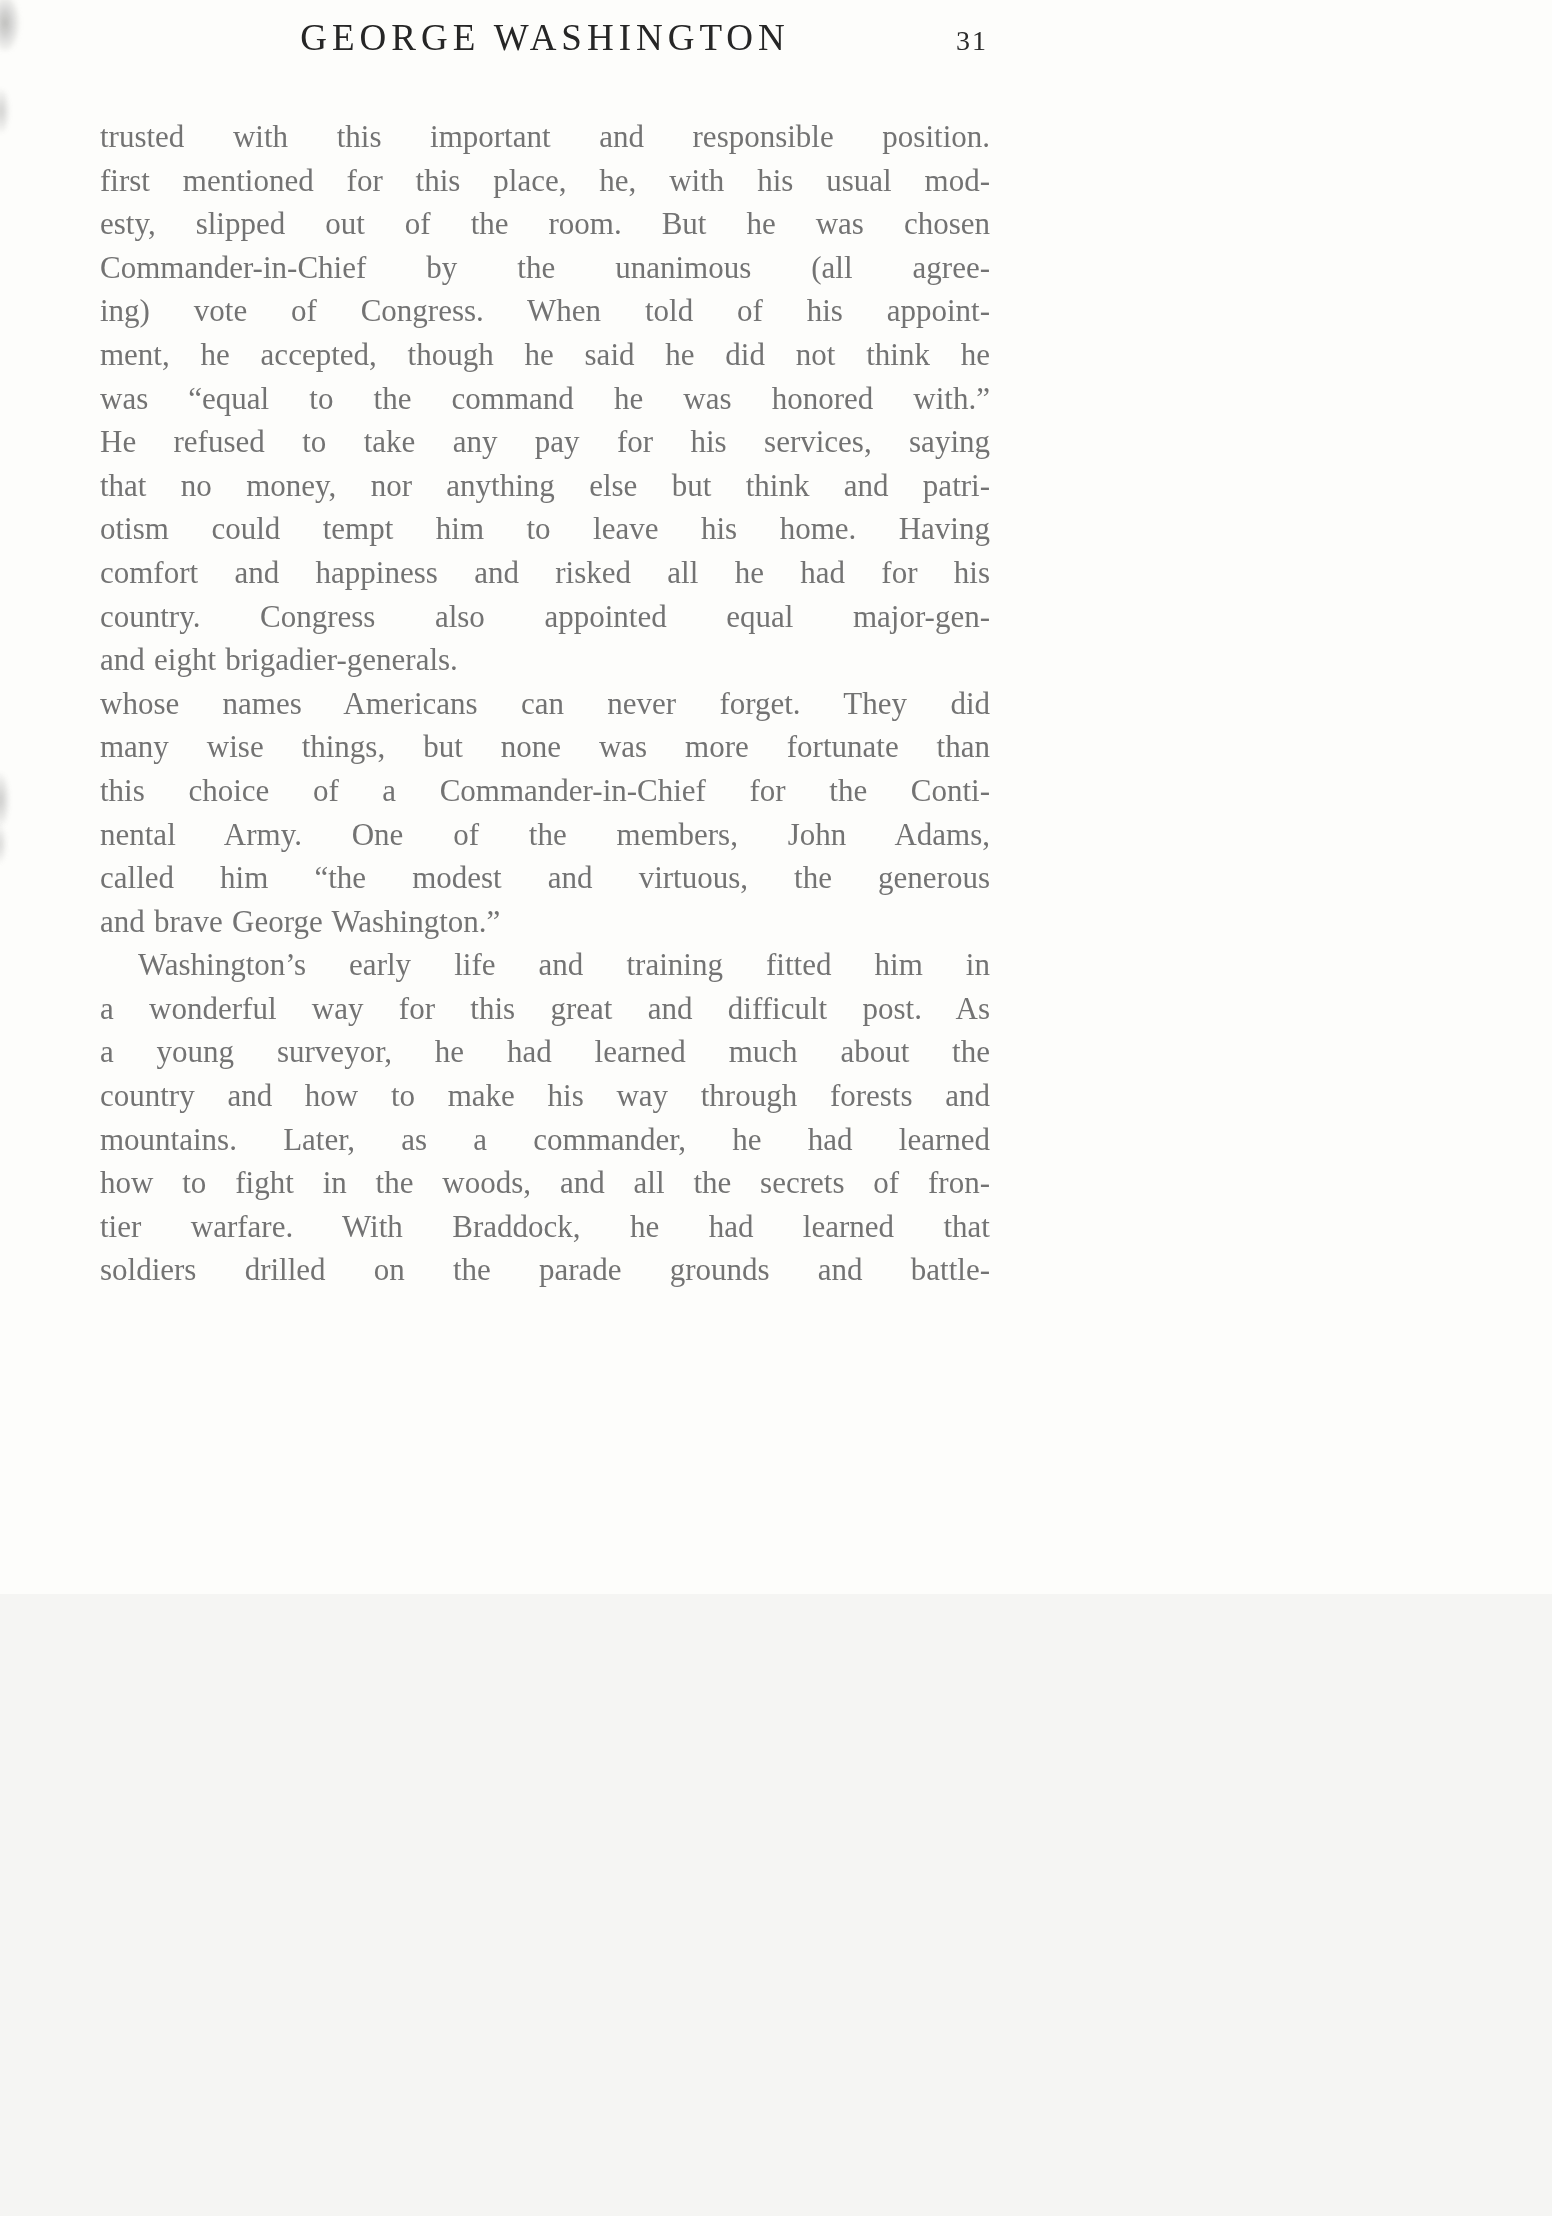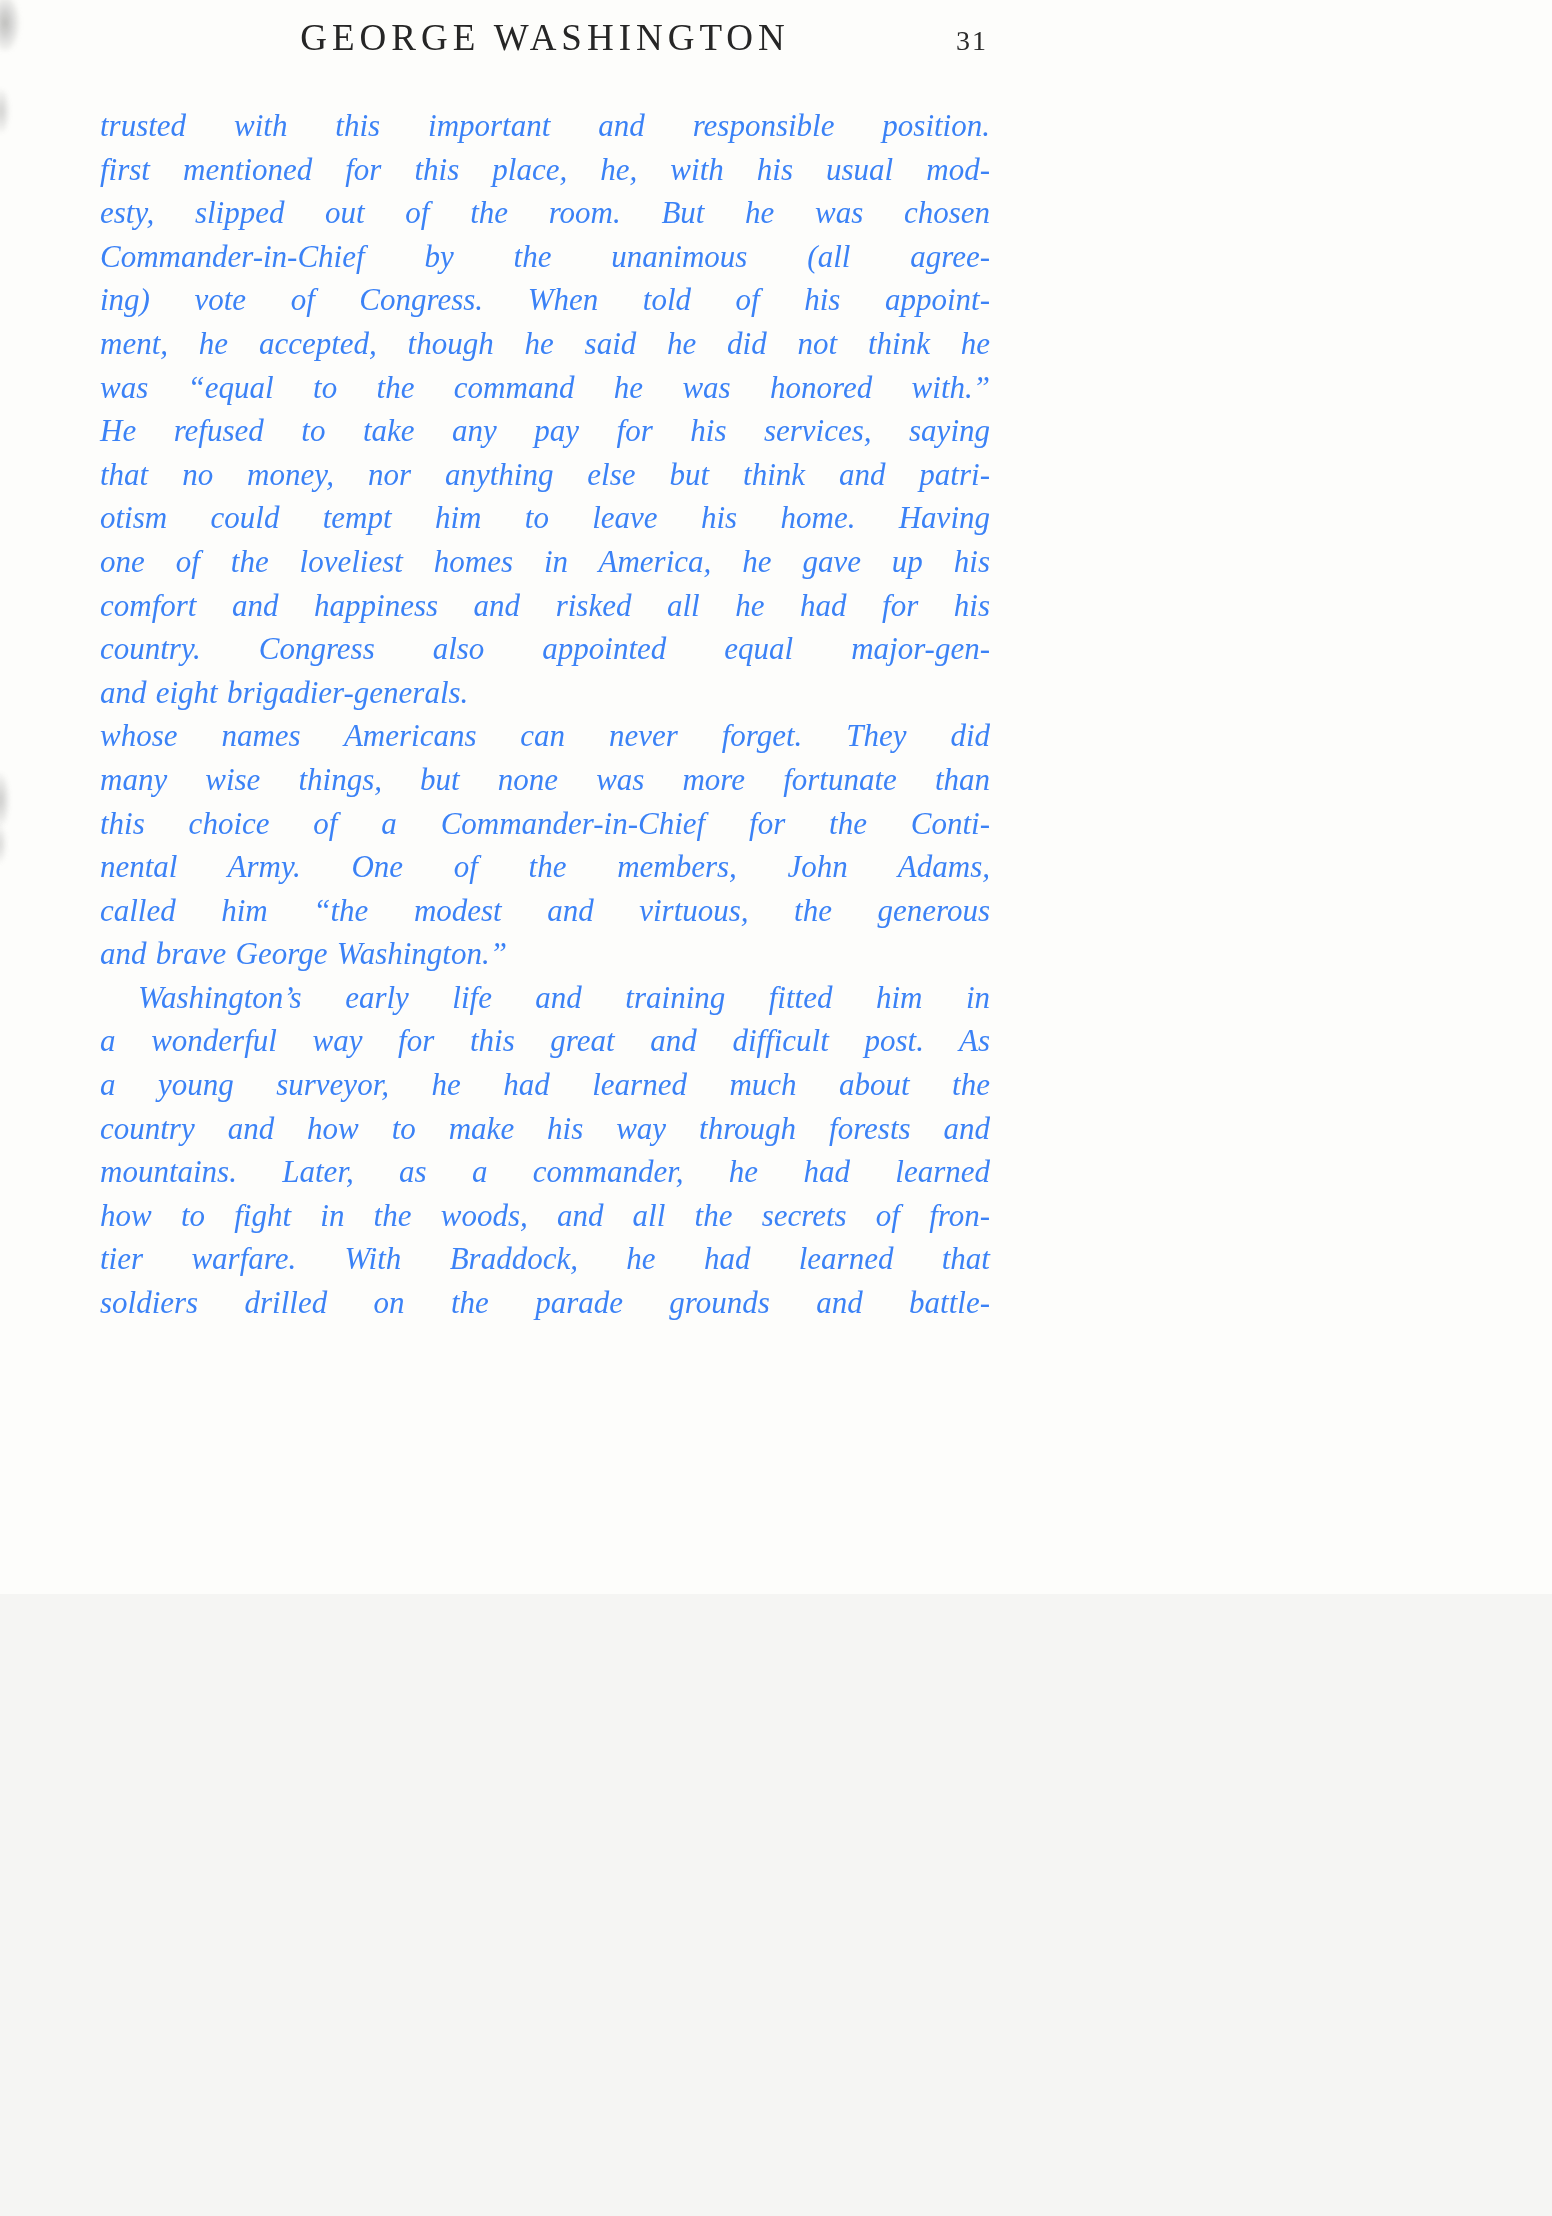--- a/index.html
+++ b/index.html
@@ -36,26 +36,25 @@
   }
   .page-number {
     position: absolute;
     right: 2px;
     top: 9px;
     font-size: 28px;
     letter-spacing: 2px;
     color: #2a2a2a;
   }
   .body-text {
-    margin-top: 32px;
+    margin-top: 43px;
     font-size: 31px;
     line-height: 43.6px;
     word-spacing: 1.5px;
-    color: #3b82f6;
-    font-style: italic;
+    color: #737373;
   }
   .line {
     text-align: justify;
     text-align-last: justify;
   }
   .line.last {
     text-align-last: left;
   }
   .line.indent {
     text-indent: 38px;
@@ -99,21 +98,20 @@
         <div class="line">trusted with this important and responsible position.</div>
         <div class="line">first mentioned for this place, he, with his usual mod-</div>
         <div class="line">esty, slipped out of the room.  But he was chosen</div>
         <div class="line">Commander-in-Chief by the unanimous (all agree-</div>
         <div class="line">ing) vote of Congress.  When told of his appoint-</div>
         <div class="line">ment, he accepted, though he said he did not think he</div>
         <div class="line">was “equal to the command he was honored with.”</div>
         <div class="line">He refused to take any pay for his services, saying</div>
         <div class="line">that no money, nor anything else but think and patri-</div>
         <div class="line">otism could tempt him to leave his home.  Having</div>
-        <div class="line">one of the loveliest homes in America, he gave up his</div>
         <div class="line">comfort and happiness and risked all he had for his</div>
         <div class="line">country.  Congress also appointed equal major-gen-</div>
         <div class="line last">and eight brigadier-generals.</div>
         <div class="line">whose names Americans can never forget.  They did</div>
         <div class="line">many wise things, but none was more fortunate than</div>
         <div class="line">this choice of a Commander-in-Chief for the Conti-</div>
         <div class="line">nental Army.  One of the members, John Adams,</div>
         <div class="line">called him “the modest and virtuous, the generous</div>
         <div class="line last">and brave George Washington.”</div>
         <div class="line indent">Washington’s early life and training fitted him in</div>

